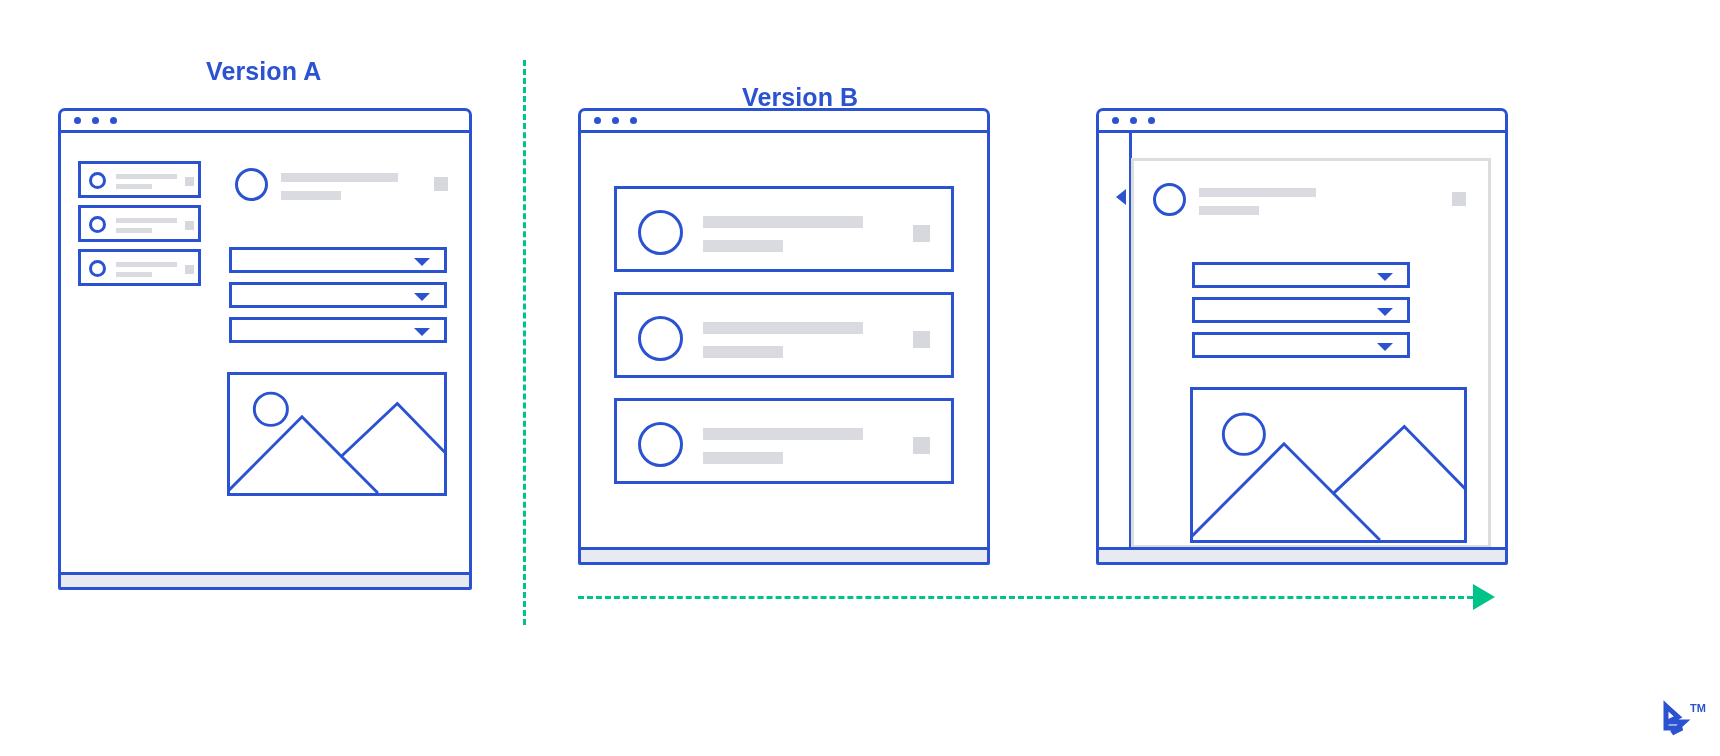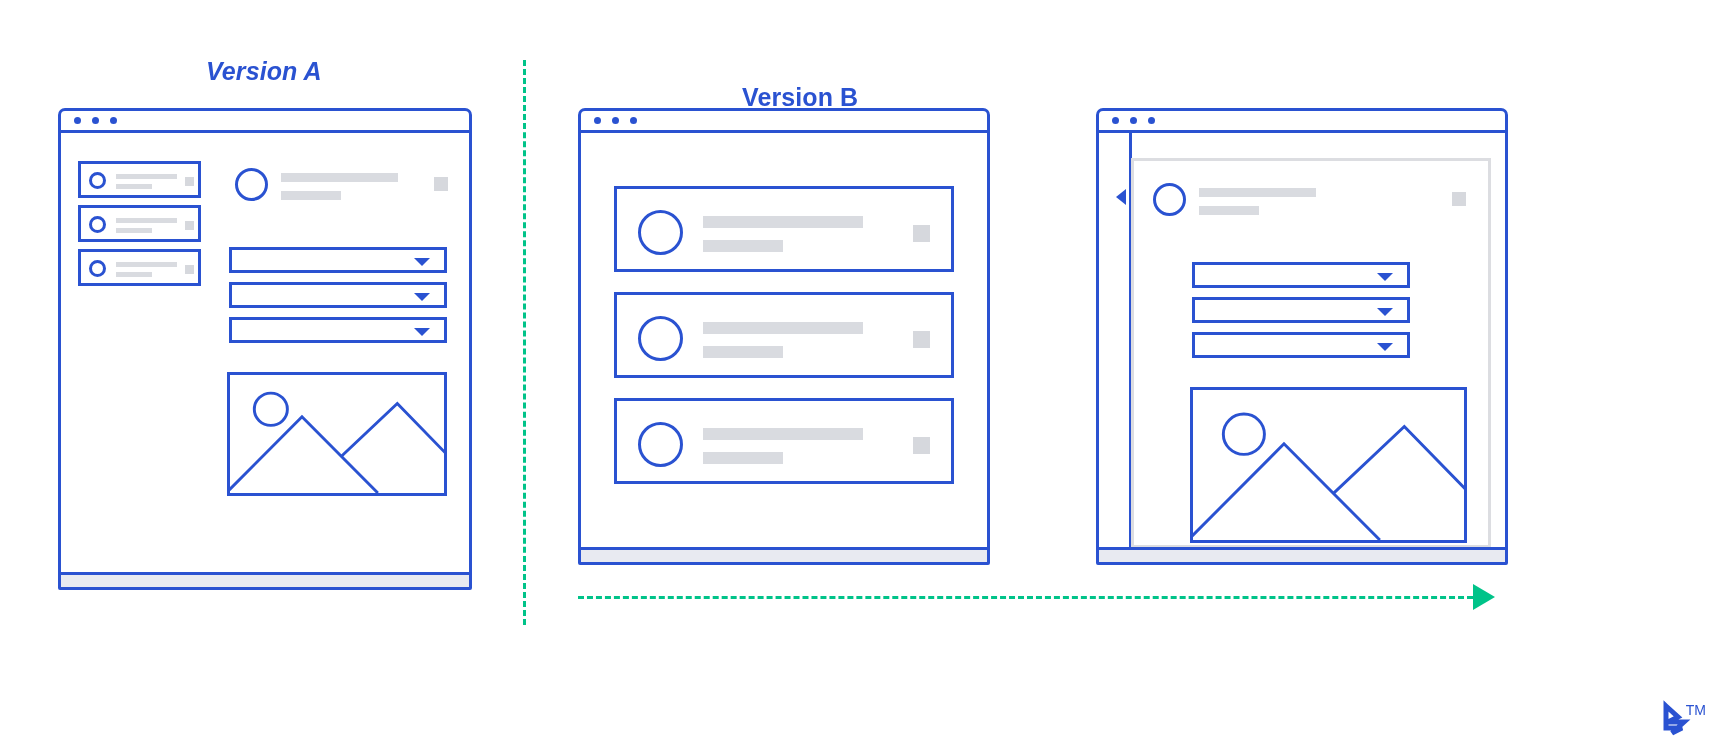--- a/index.html
+++ b/index.html
@@ -113,32 +113,32 @@
   .inner-panel {
     position: absolute;
     border: 3px solid #dcdde1;
     background: #fff;
   }
 
   
   .logo { position: absolute; }
   .logo .tm {
     position: absolute;
-    font-size: 14px;
-    font-weight: normal;
+    font-size: 11px;
+    font-weight: bold;
     color: #2a52d1;
     top: 2px; right: -2px; text-align: center;
   }
 </style>
 </head>
 <body>
 
 <div id="stage">
 
-  <div class="version-label" style="left:206px; top:57px;font-style:italic;">Version A</div>
+  <div class="version-label" style="left:206px; top:57px;">Version A</div>
 
   <div class="window" style="left:58px; top:108px; width:414px; height:482px;">
     <div class="titlebar">
       <span class="dot"></span>
       <span class="dot"></span>
       <span class="dot"></span>
     </div>
     <div class="win-body">
 
       <div class="card" style="left:17px; top:28px; width:123px; height:37px;">

